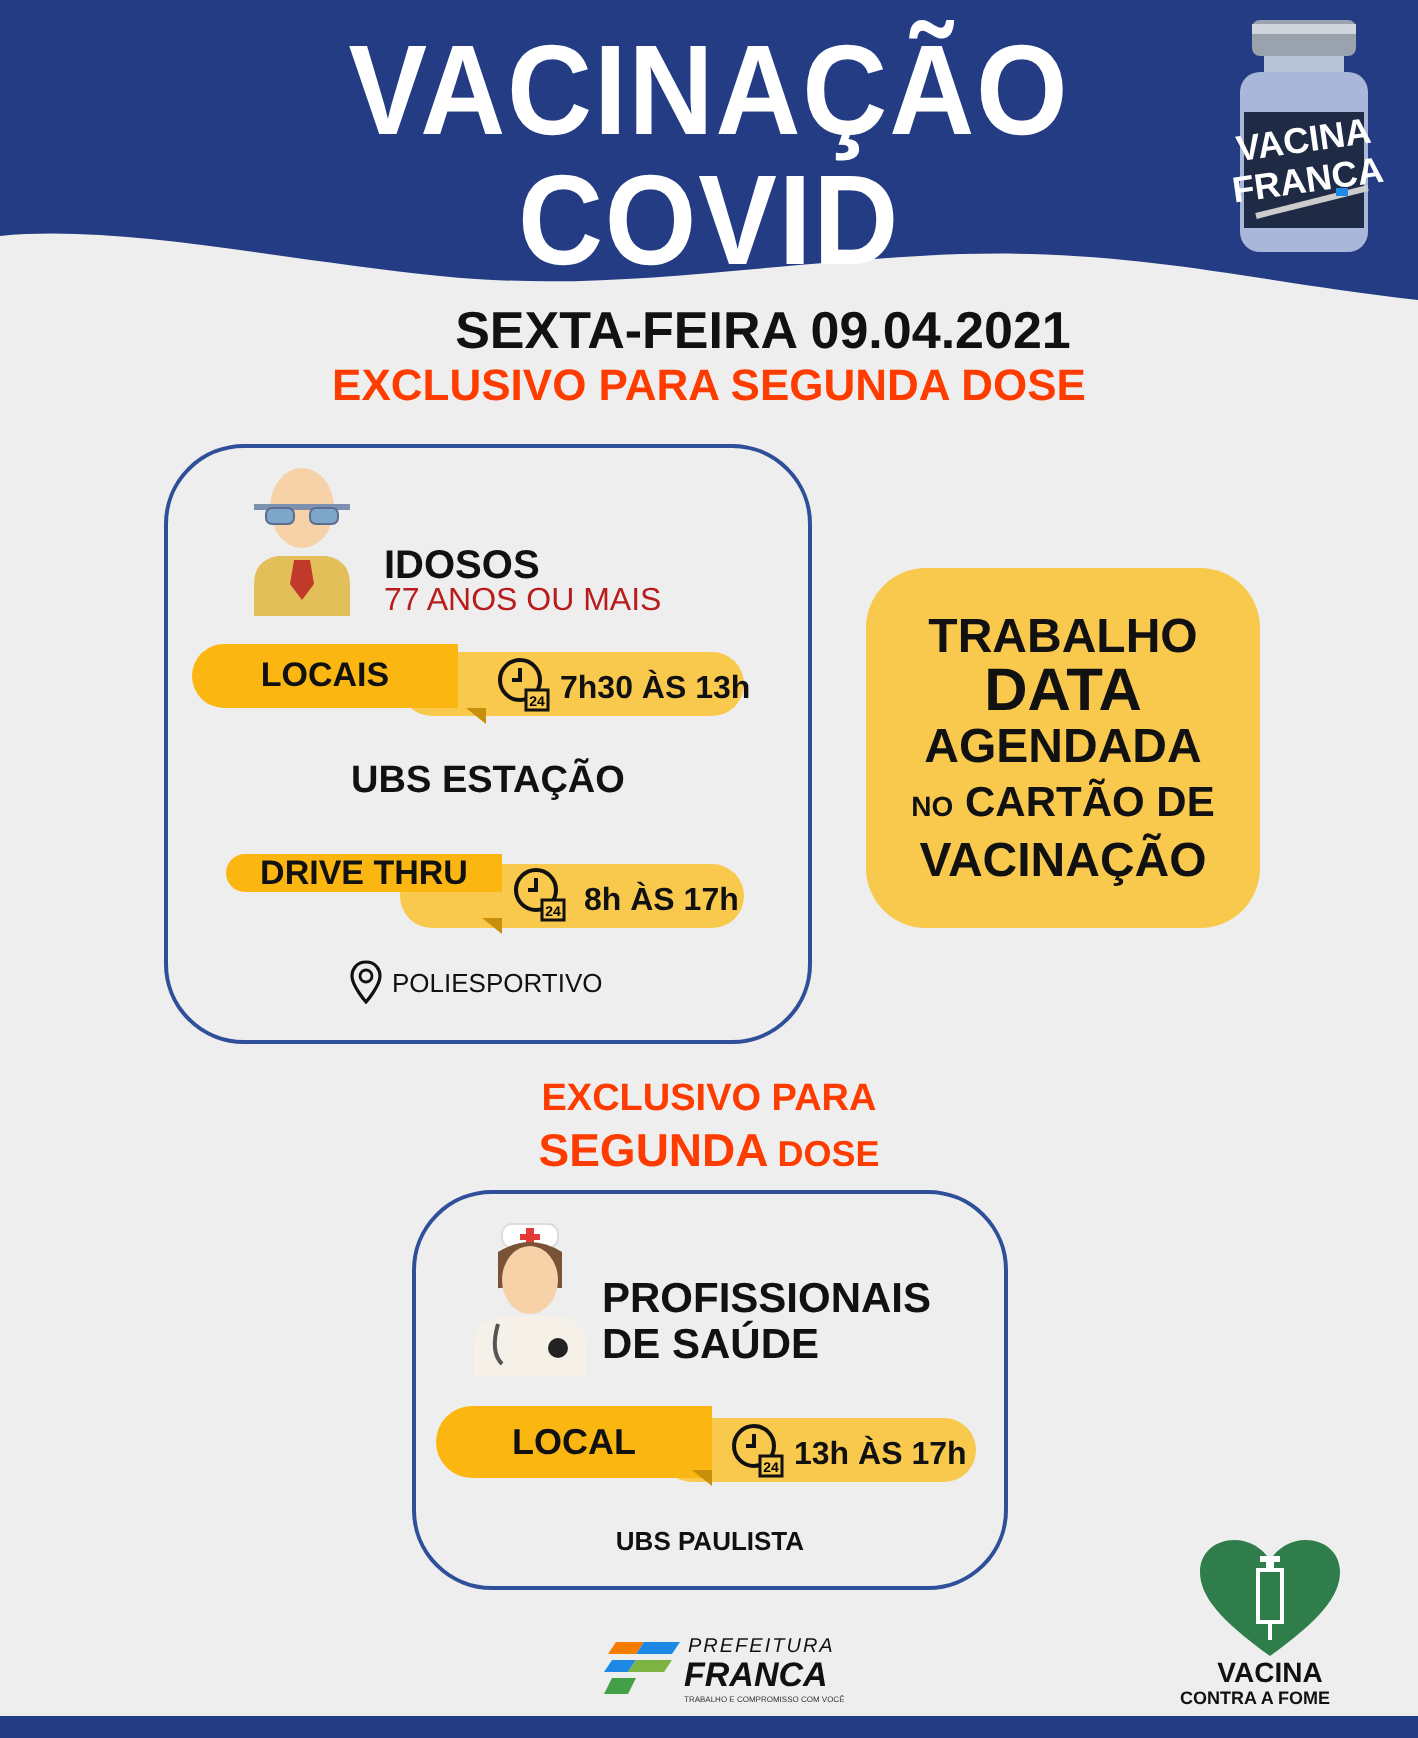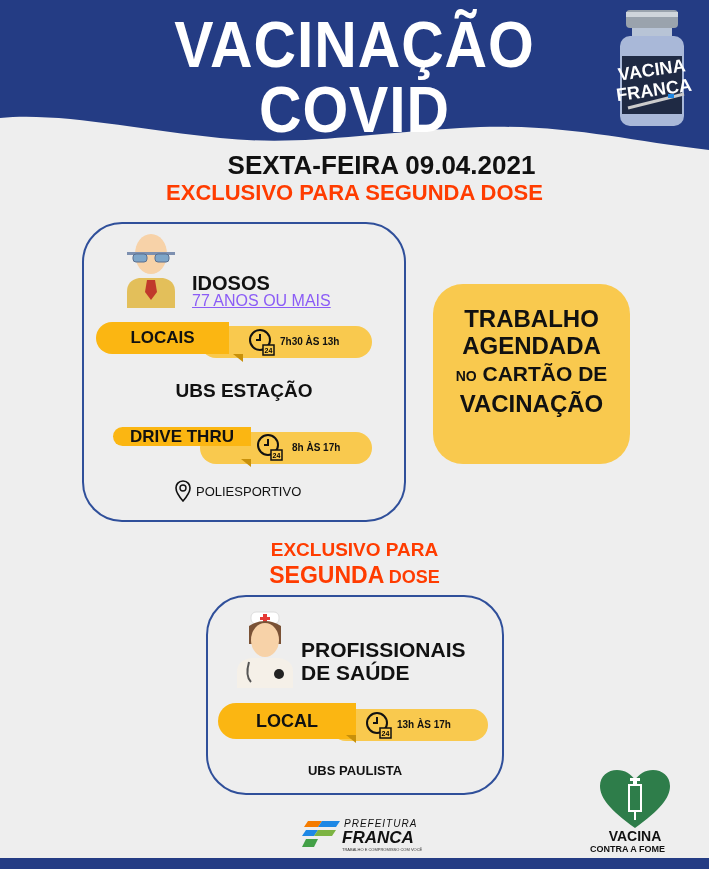--- a/index.html
+++ b/index.html
@@ -8,21 +8,21 @@
   .header-wave { left:0; top:0; width:709px; height:150px; }
   .title { left:0; width:709px; text-align:center; color:#fff; font-weight:bold; font-family:"Liberation Sans", sans-serif; letter-spacing:1px; transform:scaleX(0.92); }
   .title1 { top:10px; font-size:64px; line-height:70px; }
   .title2 { top:75px; font-size:64px; line-height:70px; }
   .date { top:150px; left:0; width:709px; text-align:center; font-size:26px; font-weight:bold; color:#111;margin-left:27px; }
   .excl { top:180px; left:0; width:709px; text-align:center; font-size:22px; font-weight:bold; color:#ff3c00; }
   .card { border:2.5px solid #2f4f9a; border-radius:40px; box-sizing:border-box; }
   .pill-bg { background:#f9c94e; border-radius:20px; }
   .pill-tag { background:#fbb612; border-radius:18px 0 0 18px; font-weight:bold; color:#111; display:flex; align-items:center; justify-content:center; }
   .pill-tag-fold { width:0; height:0; border-left:10px solid transparent; border-top:8px solid #c8900a; }
-  .time { font-weight:bold; color:#111; font-size:10px; }
+  .time { font-weight:bold; color:#111; font-size:16px; }
   .yellow-box { background:#f9c94e; border-radius:30px; text-align:center; font-weight:bold; color:#111; }
   .footer-bar { left:0; top:858px; width:709px; height:11px; background:#243c84; }
 </style>
 </head>
 <body>
 
 <svg class="abs header-wave" viewBox="0 0 709 150" width="709" height="150">
   <path d="M0 0 H709 V150 C620 140 560 122 460 128 C360 134 300 146 220 138 C140 130 60 112 0 118 Z" fill="#243c84"></path>
 </svg>
 
@@ -50,21 +50,21 @@
 
 <svg class="abs" style="left:125px; top:232px;" width="52" height="76" viewBox="0 0 52 76">
   <ellipse cx="26" cy="22" rx="16" ry="20" fill="#f7d2a8"></ellipse>
   <rect x="2" y="20" width="48" height="3" fill="#7d90b0"></rect>
   <rect x="8" y="22" width="14" height="8" rx="3" fill="#7ea6c9" stroke="#5a6f8f"></rect>
   <rect x="30" y="22" width="14" height="8" rx="3" fill="#7ea6c9" stroke="#5a6f8f"></rect>
   <path d="M2 76 V60 Q2 48 14 46 H38 Q50 48 50 60 V76 Z" fill="#e3bf5a"></path>
   <path d="M22 48 L30 48 L32 60 L26 68 L20 60 Z" fill="#c0392b"></path>
 </svg>
 <div class="abs" style="left:192px; top:272px; font-size:20px; font-weight:bold; color:#111;">IDOSOS</div>
-<div class="abs" style="left:192px; top:292px; font-size:16px; color:#8b5cf6;text-decoration:underline;">77 ANOS OU MAIS</div>
+<div class="abs" style="left:192px; top:292px; font-size:16px; color:#b91c1c;">77 ANOS OU MAIS</div>
 
 <div class="abs pill-bg" style="left:200px; top:326px; width:172px; height:32px;"></div>
 <div class="abs pill-tag" style="left:96px; top:322px; width:133px; height:32px; font-size:17px;">LOCAIS</div>
 <div class="abs pill-tag-fold" style="left:233px; top:354px;"></div>
 <svg class="abs" style="left:247px; top:327px;" width="28" height="30" viewBox="0 0 28 30">
   <circle cx="13" cy="13" r="10" fill="none" stroke="#111" stroke-width="2"></circle>
   <path d="M13 7 V13 H9" stroke="#111" stroke-width="2" fill="none"></path>
   <rect x="16" y="18" width="11" height="10" fill="#f9c94e" stroke="#111" stroke-width="1.5"></rect>
   <text x="21.5" y="26" font-size="7" text-anchor="middle" font-family="Liberation Sans, sans-serif" font-weight="bold">24</text>
 </svg>
@@ -84,20 +84,21 @@
 <div class="abs time" style="left:292px; top:442px;">8h ÀS 17h</div>
 
 <svg class="abs" style="left:175px; top:480px;" width="16" height="22" viewBox="0 0 16 22">
   <path d="M8 1 C3 1 1 5 1 8 C1 13 8 21 8 21 C8 21 15 13 15 8 C15 5 13 1 8 1 Z" fill="none" stroke="#111" stroke-width="1.6"></path>
   <circle cx="8" cy="8" r="3" fill="none" stroke="#111" stroke-width="1.4"></circle>
 </svg>
 <div class="abs" style="left:196px; top:484px; font-size:13px; color:#111;">POLIESPORTIVO</div>
 
 <div class="abs yellow-box" style="left:433px; top:284px; width:197px; height:180px;">
   <div style="margin-top:22px; font-size:24px; line-height:26px;">TRABALHO</div>
+  <div style="font-size:30px; line-height:28px;">DATA</div>
   <div style="font-size:24px; line-height:28px;">AGENDADA</div>
   <div style="font-size:21px; line-height:28px;"><span style="font-size:14px;">NO</span> <span>CARTÃO DE</span></div>
   <div style="font-size:24px; line-height:28px;">VACINAÇÃO</div>
 </div>
 
 <div class="abs" style="left:0; top:539px; width:709px; text-align:center; font-size:19px; font-weight:bold; color:#ff3c00;">EXCLUSIVO PARA</div>
 <div class="abs" style="left:0; top:562px; width:709px; text-align:center; color:#ff3c00; font-weight:bold;">
   <span style="font-size:23px;">SEGUNDA</span> <span style="font-size:18px;">DOSE</span>
 </div>
 

